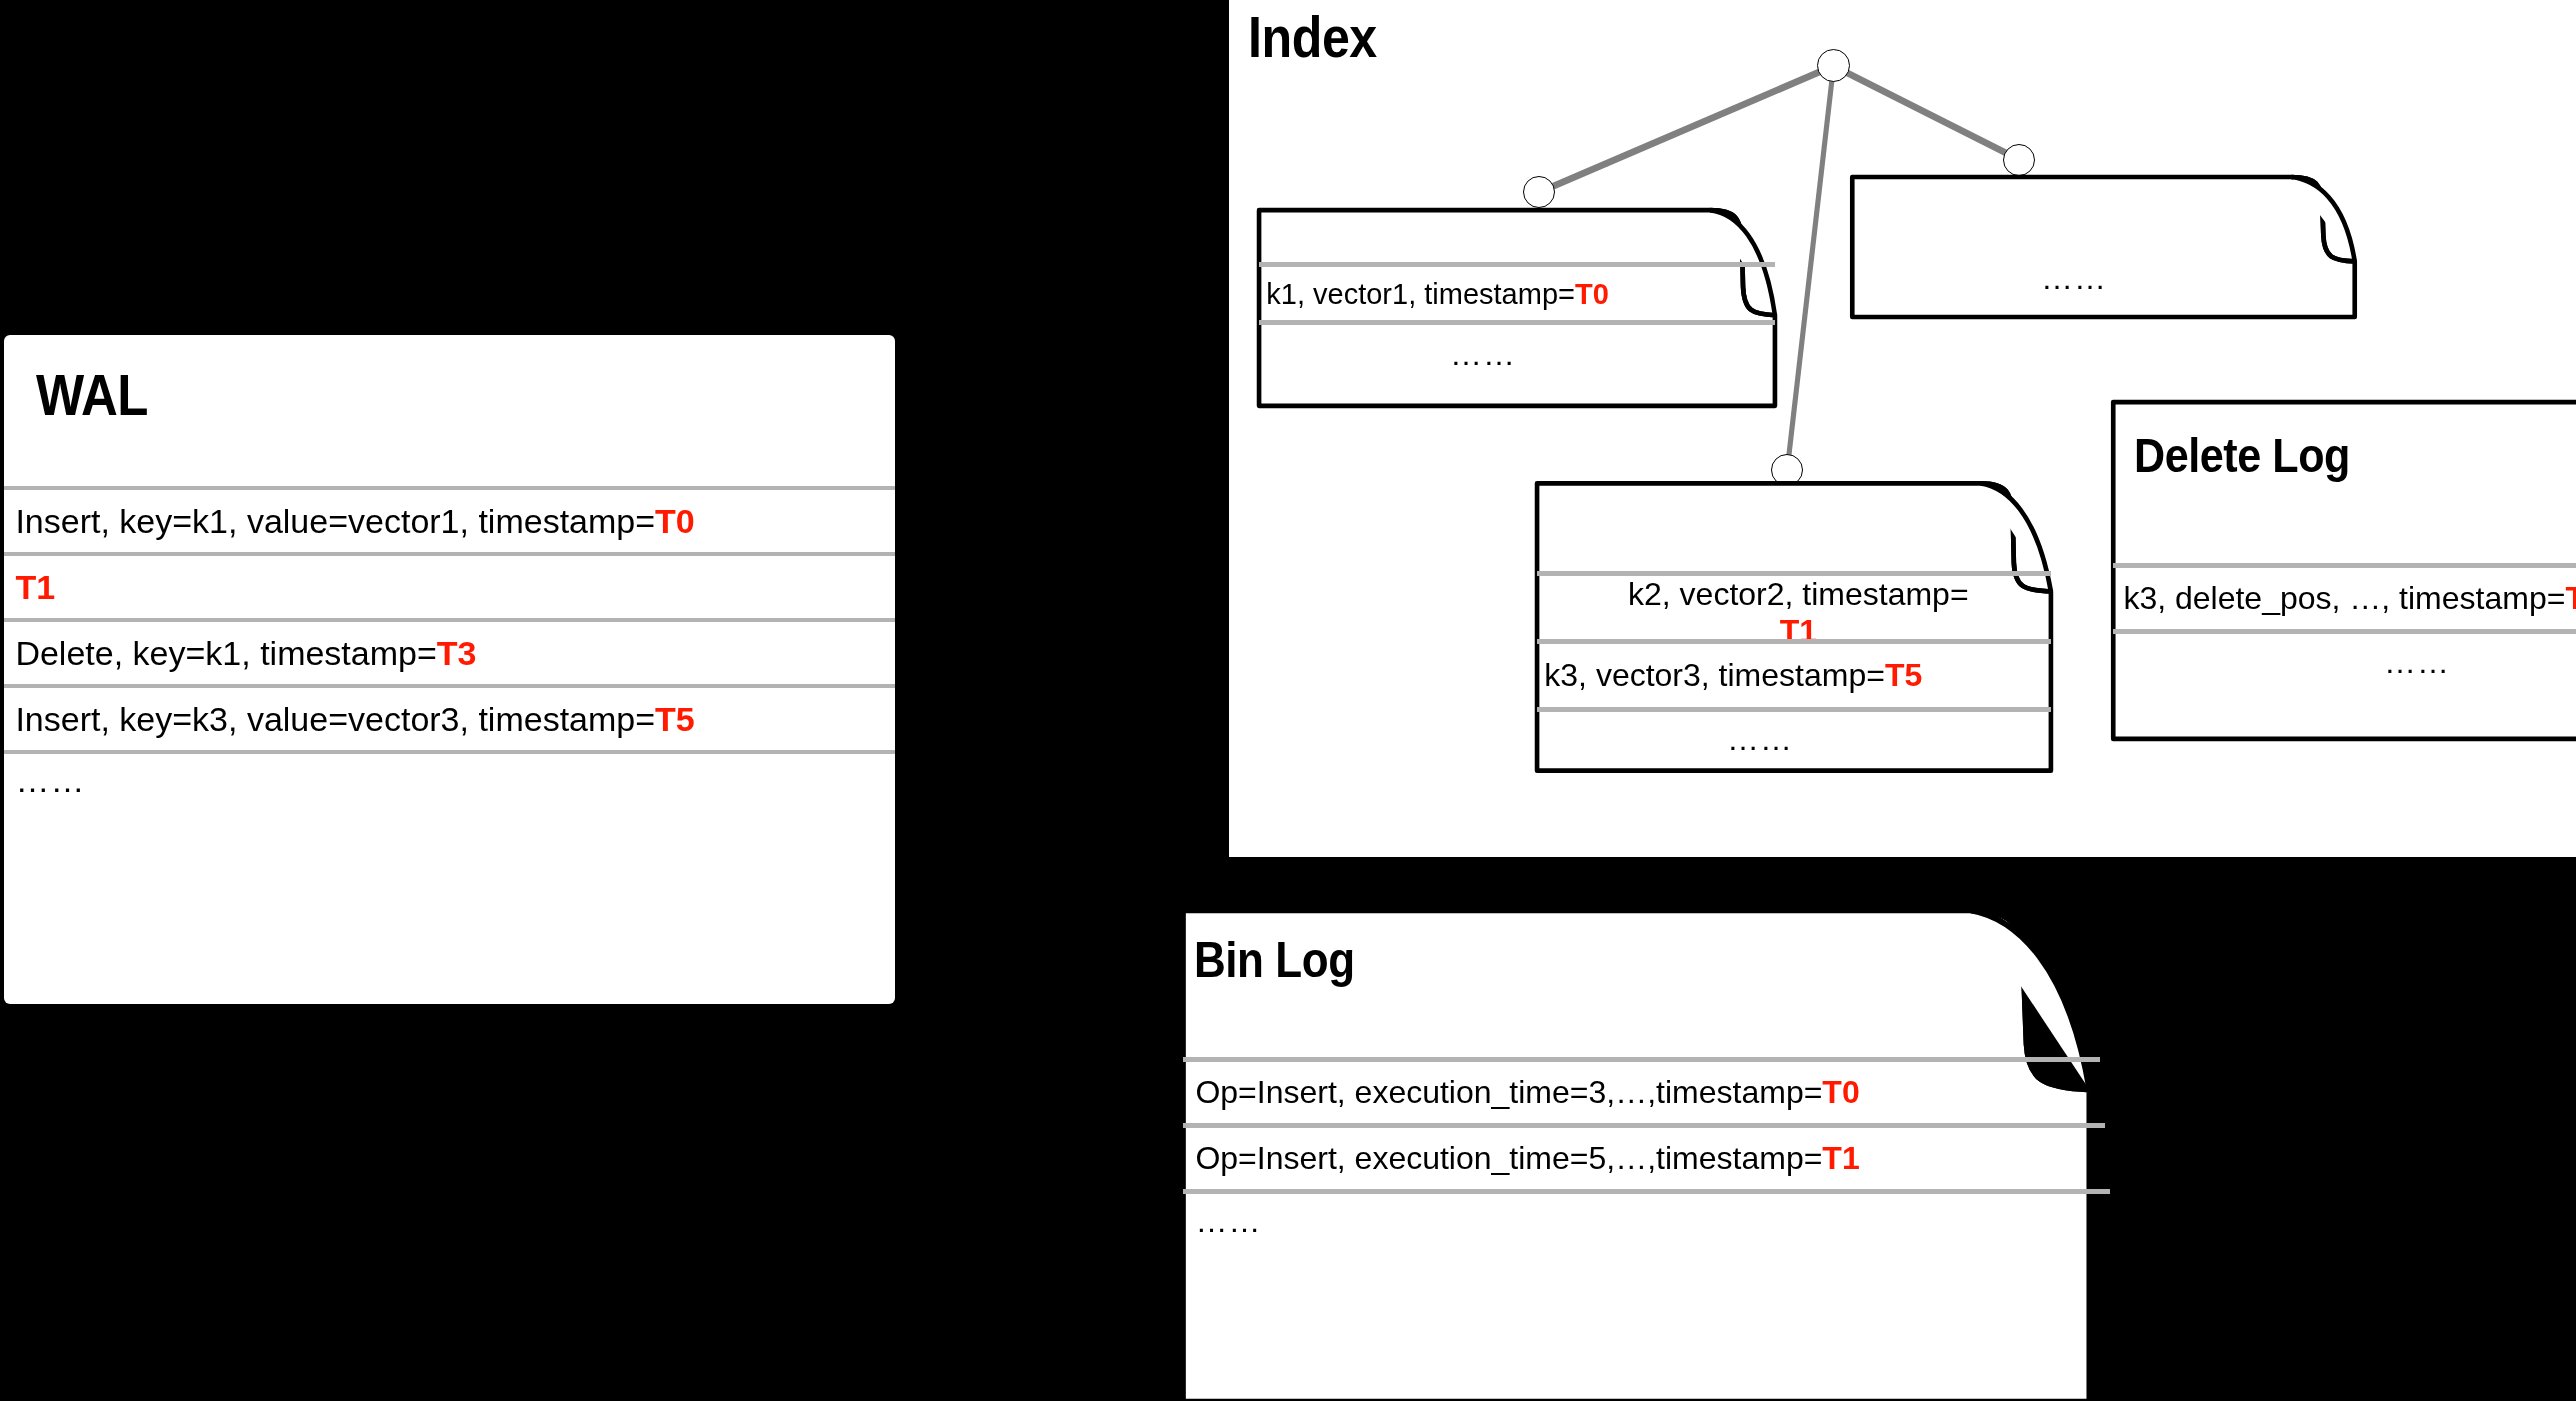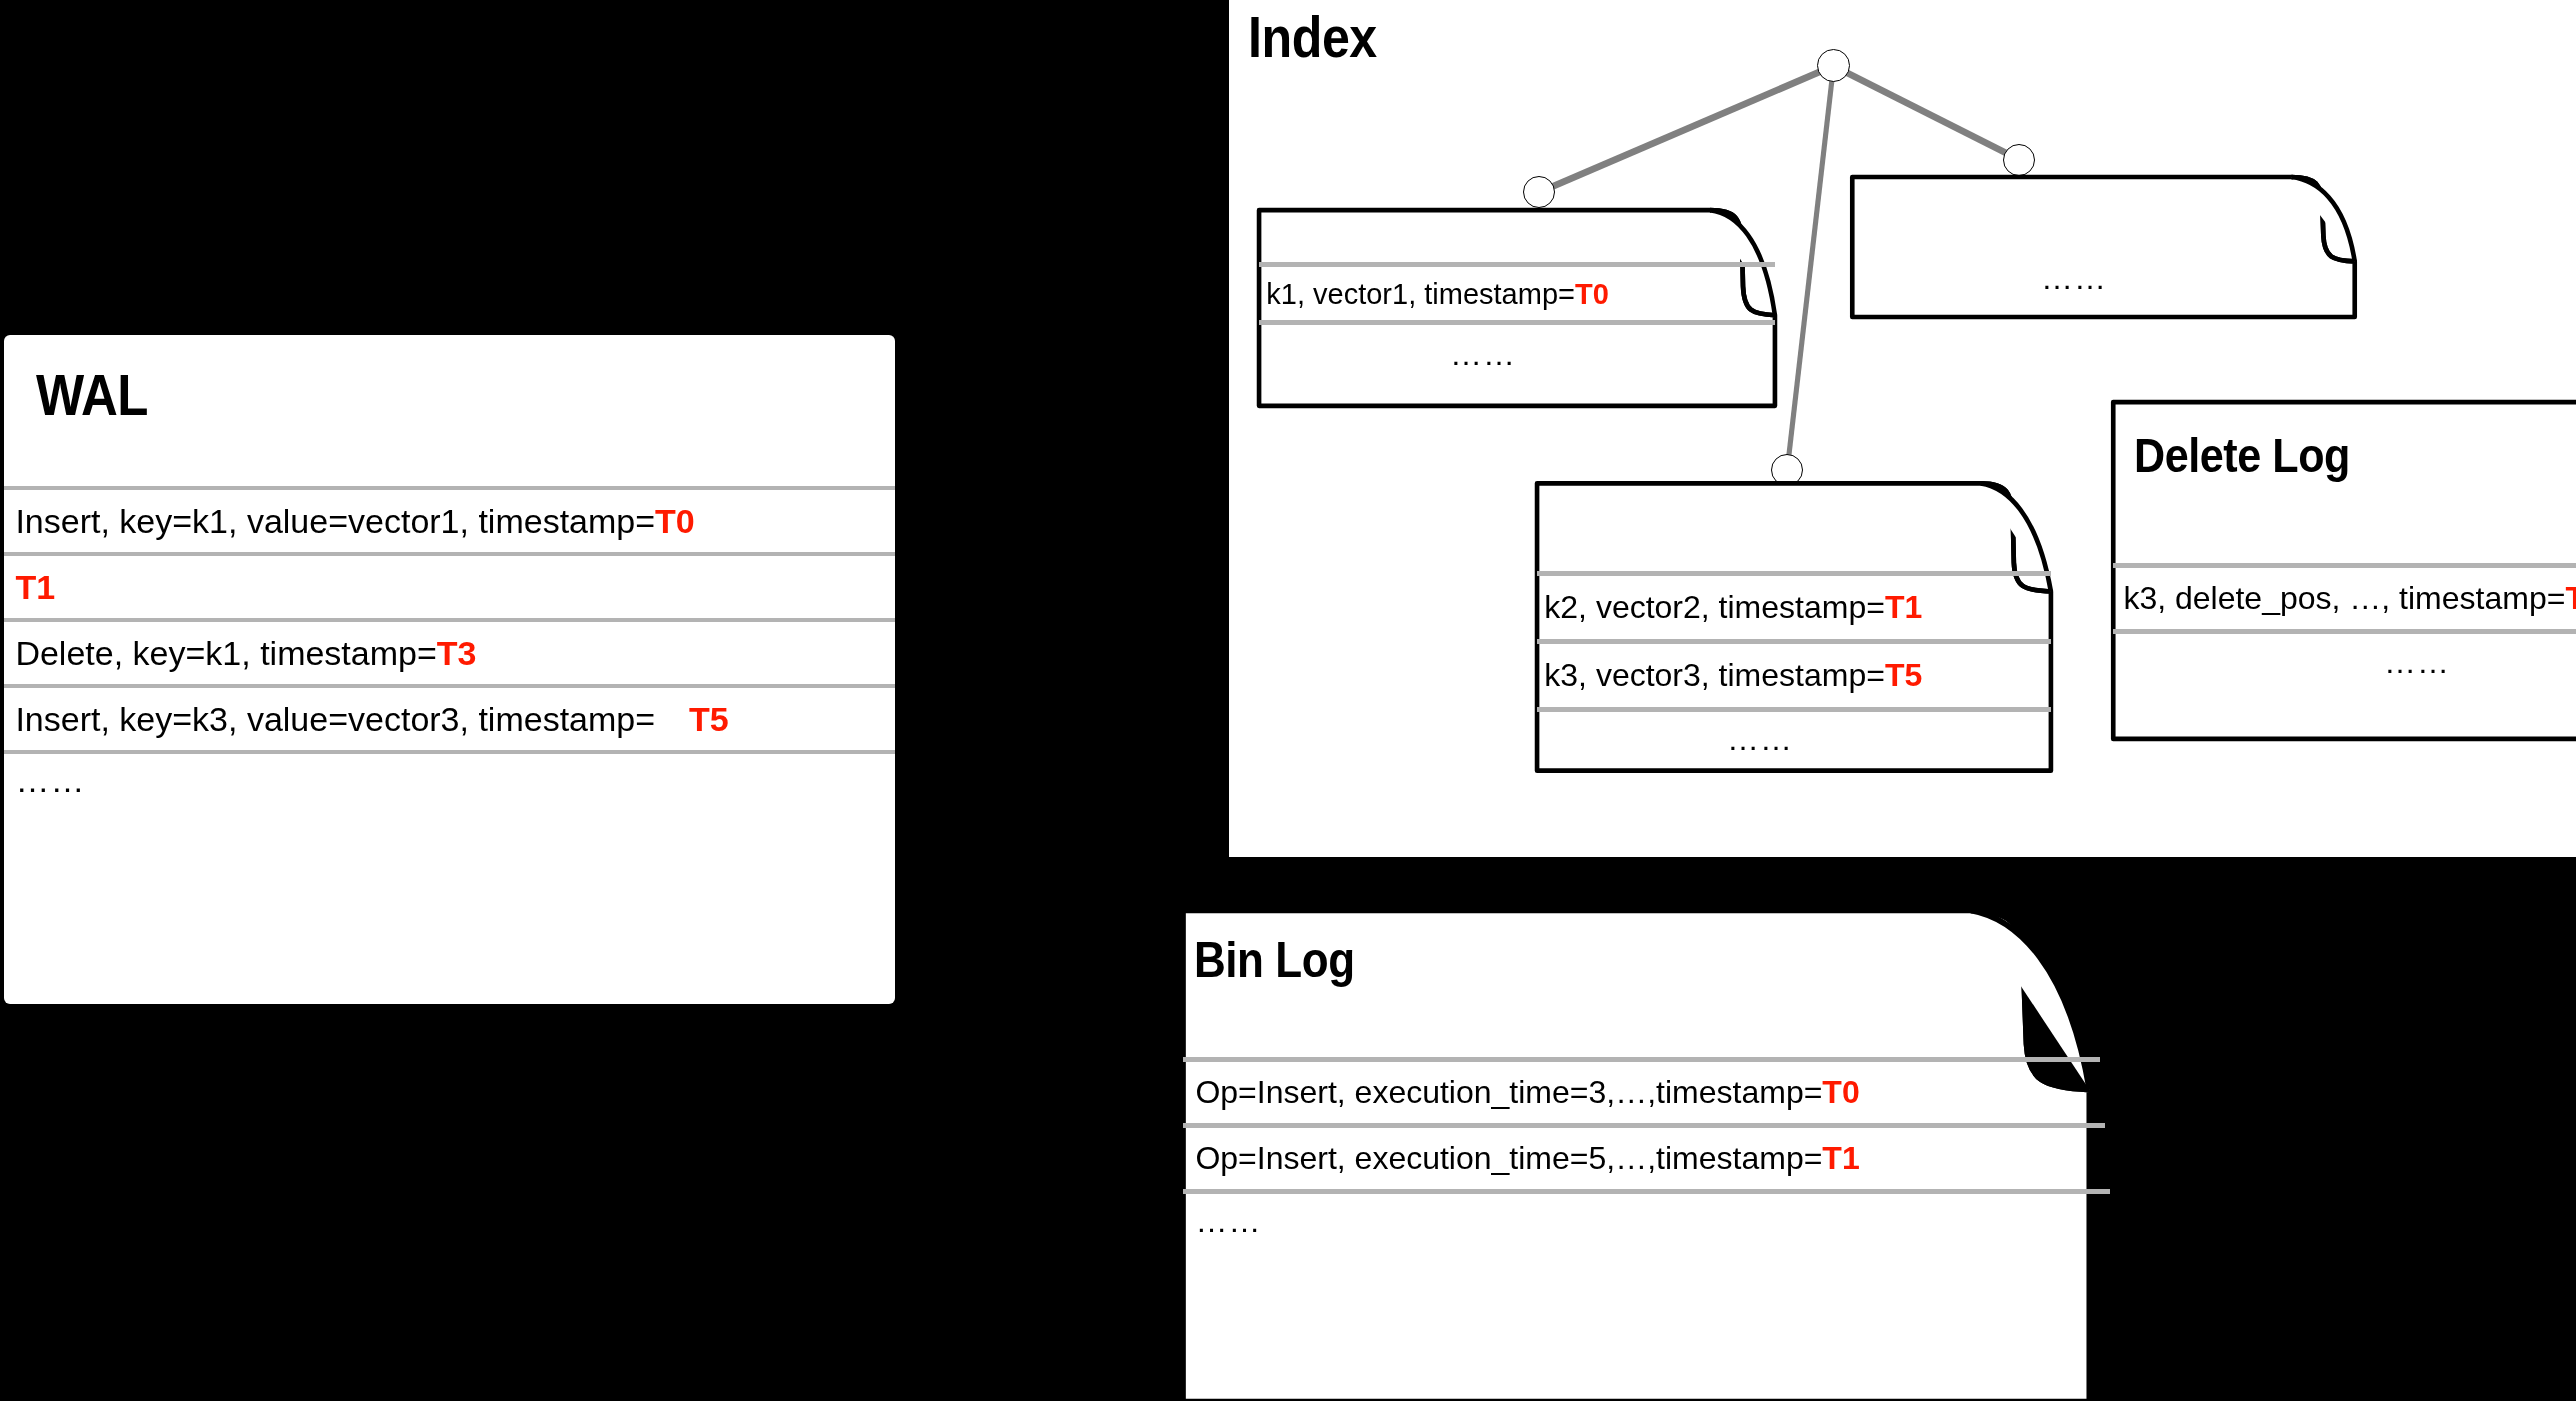--- a/index.html
+++ b/index.html
@@ -94,21 +94,21 @@
         <span class="ts">T1</span>
     </div>
 
     <div class="rule" style="left:0;top:283px;width:891px;height:4.1px;"></div>
     <div class="row" style="left:11.3px;top:287px;width:876px;height:62px;font-size:34px;">
       <span>Delete, key=k1, timestamp=</span>
         <span class="ts">T3</span>
     </div>
 
     <div class="rule" style="left:0;top:349px;width:891px;height:4.1px;"></div>
-    <div class="row" style="left:11.3px;top:353px;width:876px;height:62px;font-size:34px;gap:34px;">
+    <div class="row" style="left:11.3px;top:353px;width:876px;height:62px;font-size:34px;">
       <span>Insert, key=k3, value=vector3, timestamp=</span>
         <span class="ts">T5</span>
     </div>
 
     <div class="rule" style="left:0;top:415px;width:891px;height:4.1px;"></div>
     <div class="dots" style="left:11.3px;top:426px;font-size:34px;">……</div>
   </div>
 
   <div class="panel" style="left:1229px;top:0px;width:1584px;height:857px;">
 
@@ -157,21 +157,21 @@
     </div>
 
     <div class="doccard" style="left:306px;top:481px;width:519px;height:292px;">
       <svg width="519" height="292" viewBox="0 0 1008 566">
         <path d="M4 4 H866 C916 4 926 22 928 72 L930 158 C932 206 950 212 1002 214 L1002 562 H4 Z" fill="#ffffff" stroke="#000000" stroke-width="9" stroke-linejoin="round"></path>
         <path d="M866 4 C916 4 926 22 928 72 L930 158 C932 206 950 212 1002 214" fill="none" stroke="#000000" stroke-width="9"></path>
         <path d="M866 4 C916 12 975 62 1002 214" fill="#ffffff" stroke="#000000" stroke-width="9"></path>
       </svg>
       <div class="inner">
         <div class="rule" style="left:2.1px;top:90px;width:514px;height:5.2px;"></div>
-        <div class="row" style="left:9.3px;top:95px;width:508px;height:63px;font-size:32px;">
+        <div class="row" style="left:9.3px;top:95px;width:508px;height:63px;font-size:32px;flex-direction:column;">
           <span>k2, vector2, timestamp=</span>
             <span class="ts">T1</span>
         </div>
         <div class="rule" style="left:2.1px;top:158px;width:514px;height:5.2px;"></div>
         <div class="row" style="left:9.3px;top:163px;width:508px;height:63px;font-size:32px;">
           <span>k3, vector3, timestamp=</span>
             <span class="ts">T5</span>
         </div>
         <div class="rule" style="left:2.1px;top:226px;width:514px;height:5.2px;"></div>
         <div class="dots" style="left:192px;top:240px;font-size:32px;">……</div>

